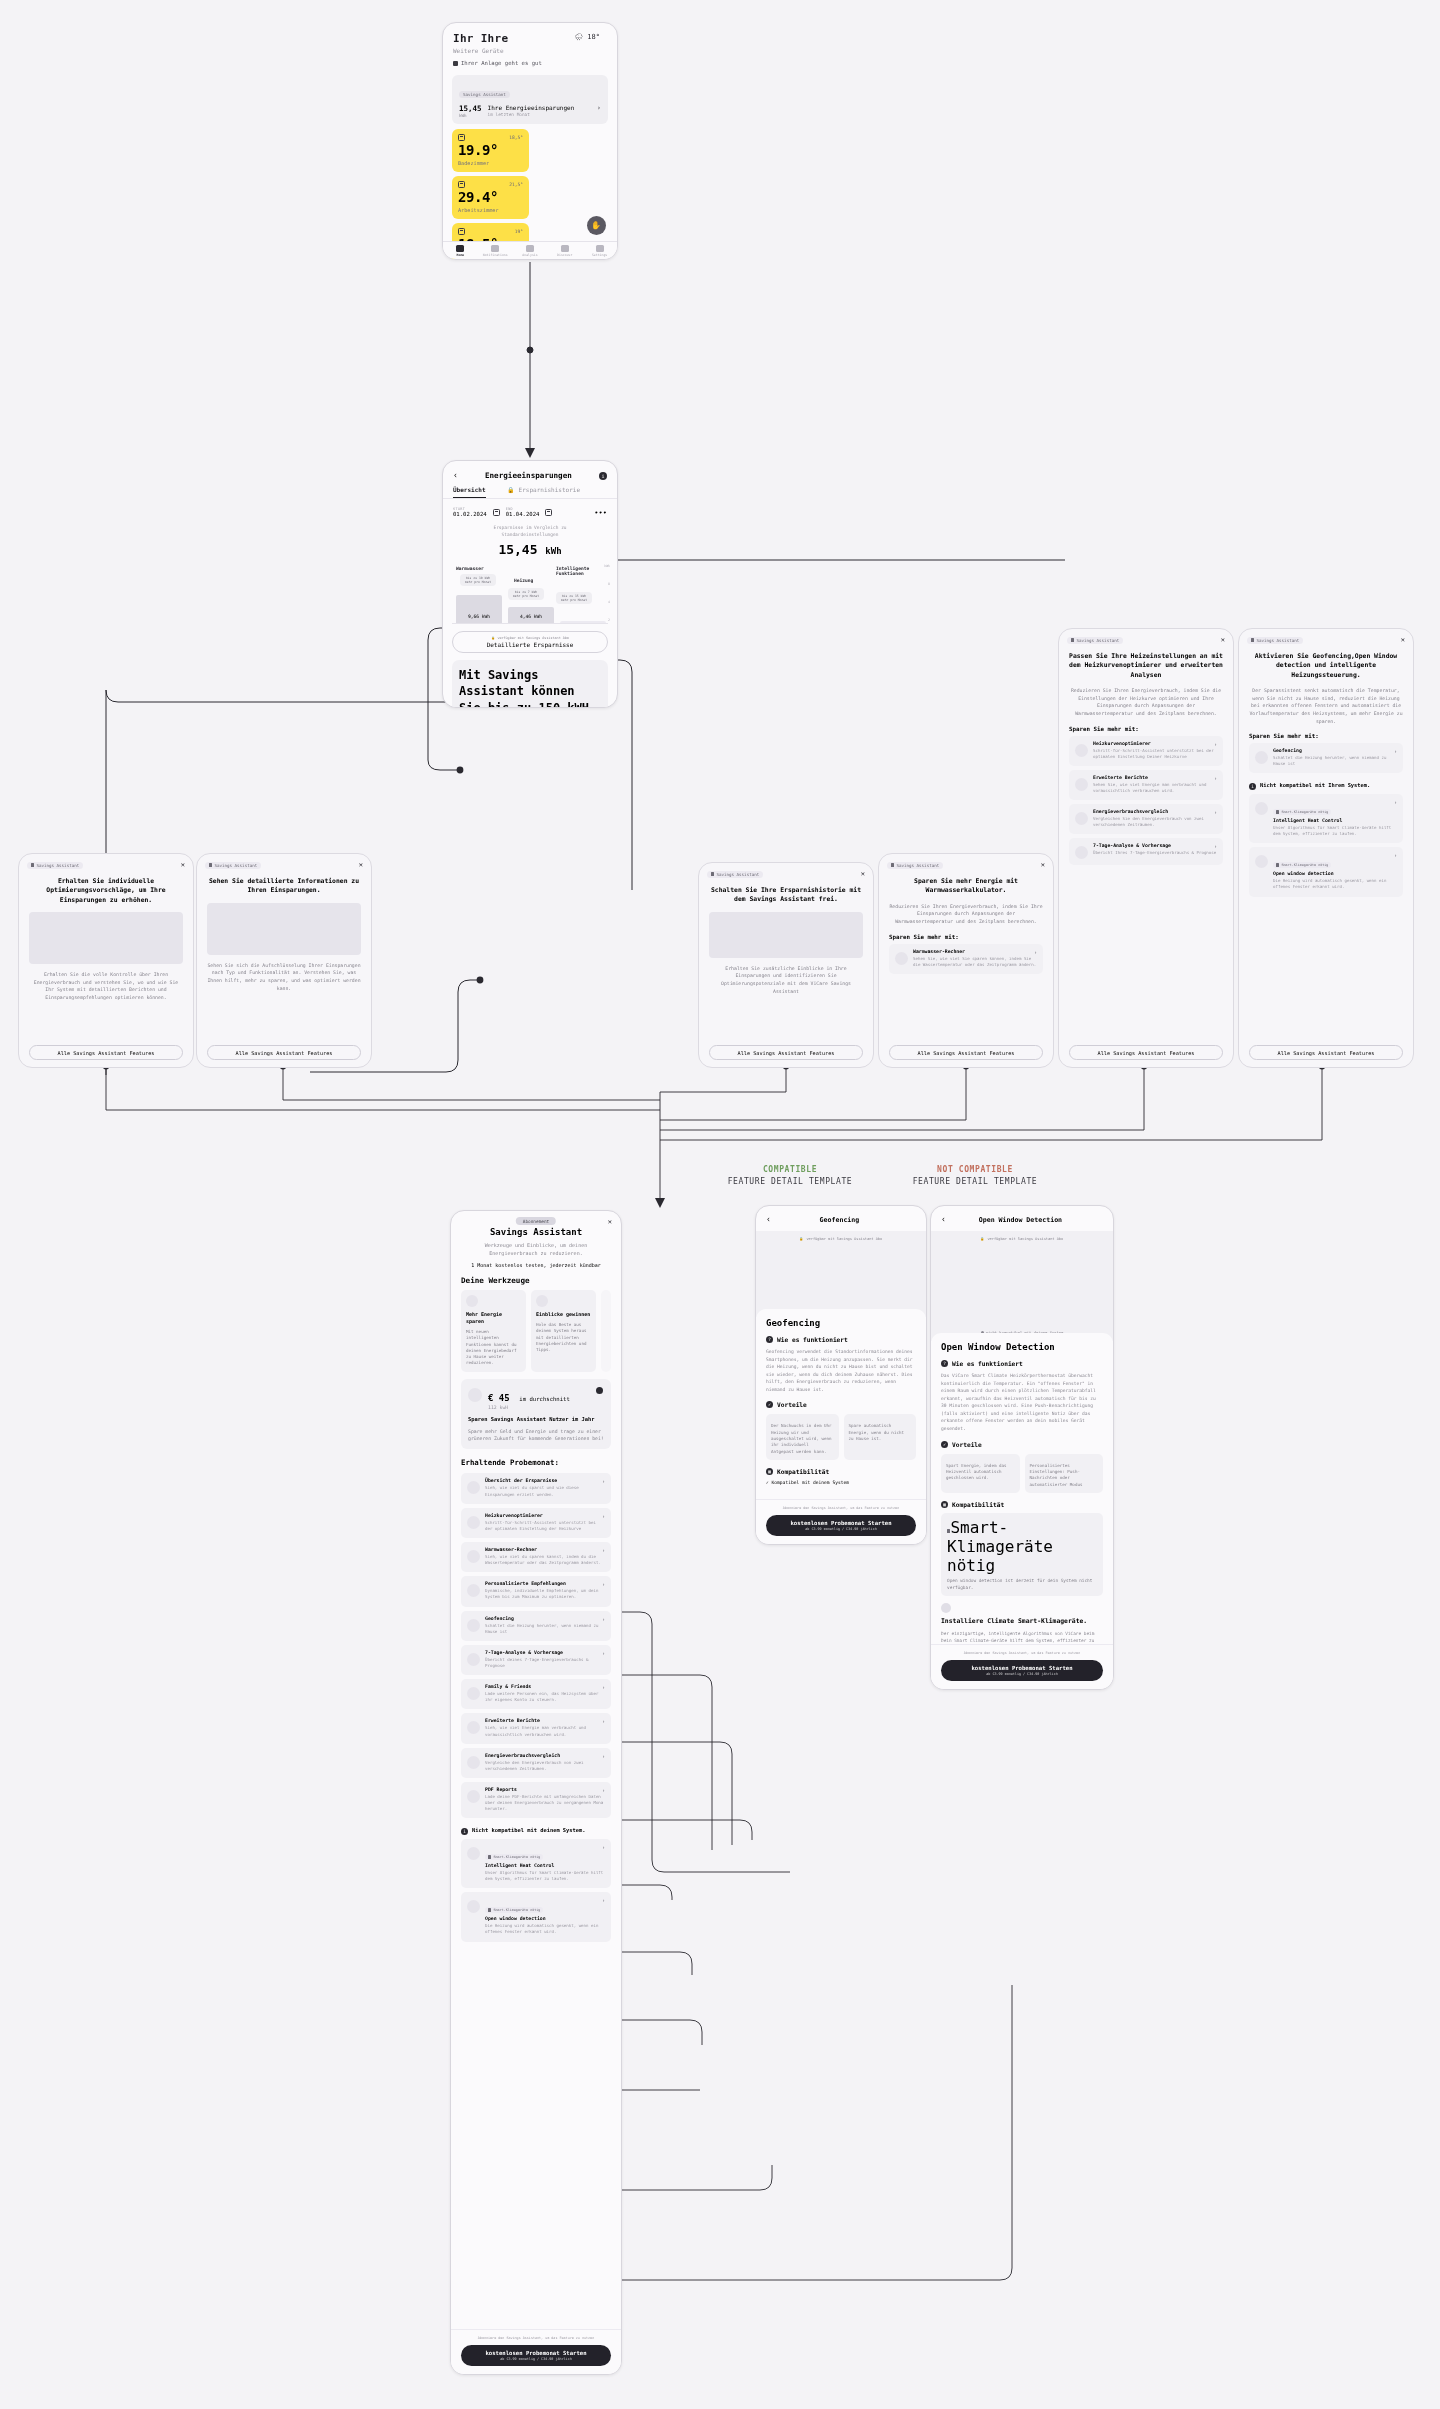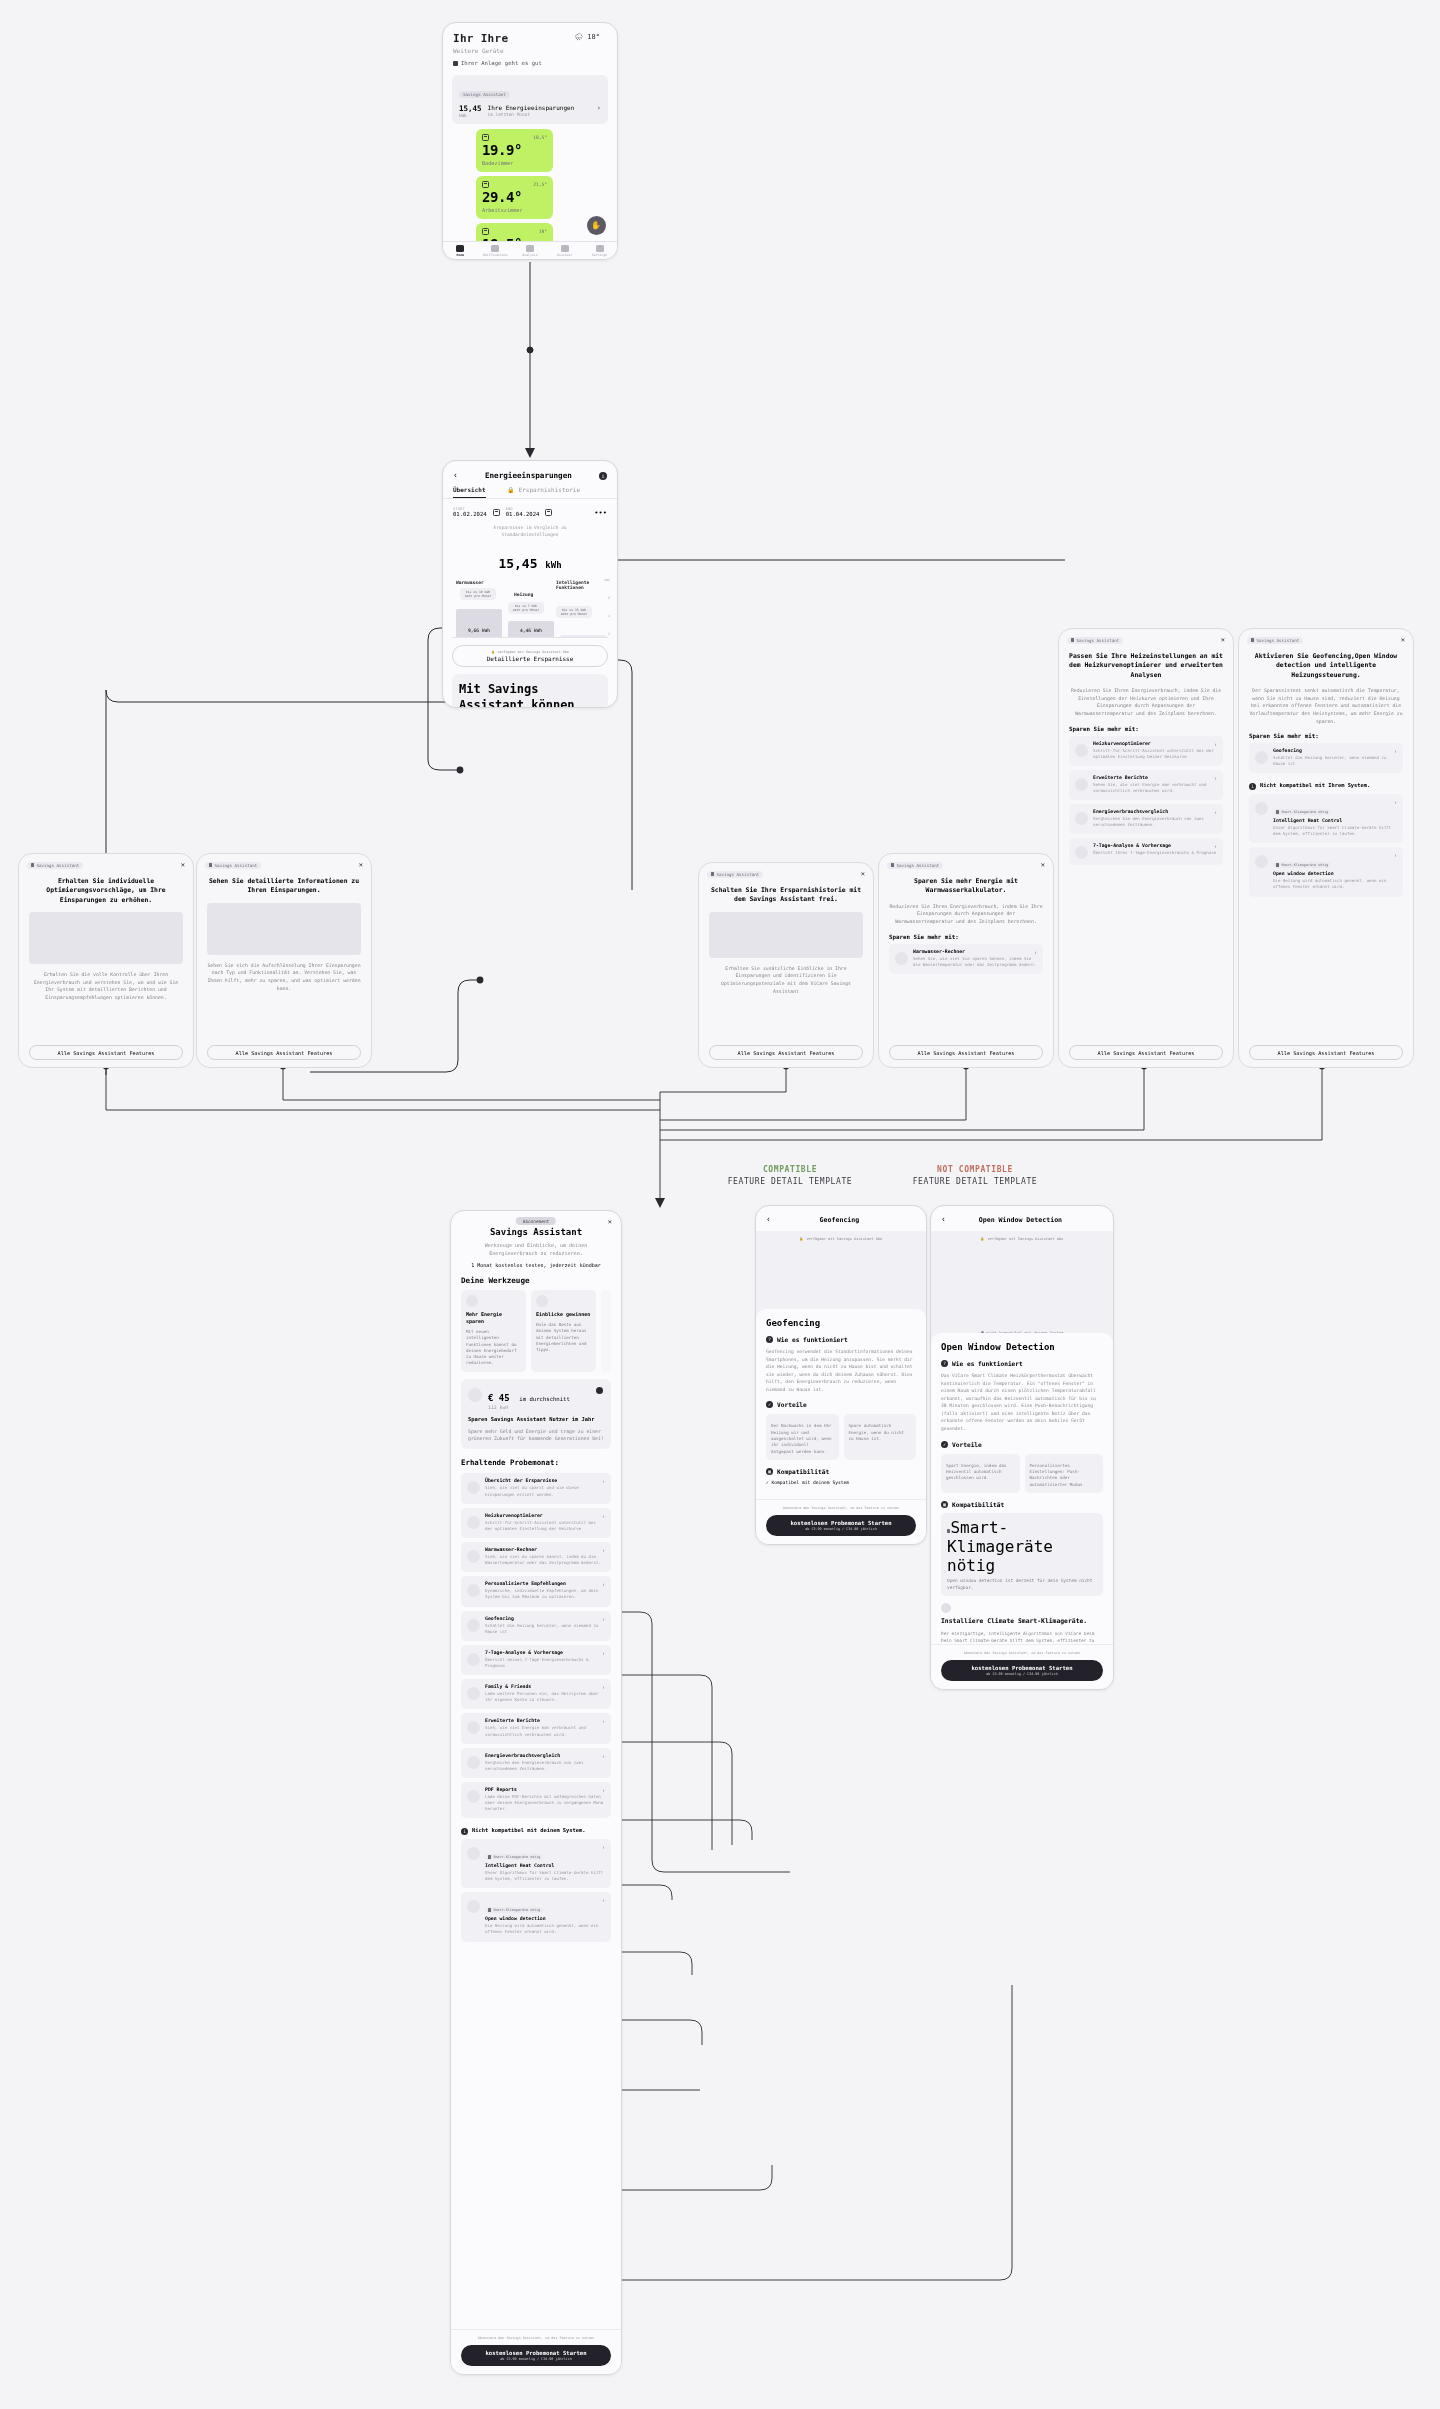--- a/index.html
+++ b/index.html
@@ -37,21 +37,21 @@
   .savebox { margin:5px 9px 0 9px; background:#efeef2; border-radius:6px; padding:6px 7px; }
   .savetag { display:inline-block; font-size:4.2px; color:#6e6c76; background:#e4e2e9; border-radius:6px; padding:1px 4px; }
   .saverow { display:flex; align-items:flex-start; gap:6px; margin-top:4px; }
   .savekwh { font-size:7.5px; font-weight:bold; }
   .savekwhu { font-size:4.2px; color:#8b8992; }
   .savetxt { flex:1; }
   .savetxt .l1 { font-size:6px; }
   .savetxt .l2 { font-size:4.4px; color:#9b99a2; margin-top:1px; }
   .chev { font-size:7px; color:#46454c; }
   .tiles { display:flex; flex-wrap:wrap; gap:4px; padding:5px 9px 0 9px; }
-  .tile { width:77px; background:#bef264; border-radius:6px; padding:5px 6px 6px 6px;margin-left:24px; }
+  .tile { width:77px; background:#fde047; border-radius:6px; padding:5px 6px 6px 6px; }
   .tile .top { display:flex; justify-content:space-between; align-items:center; }
   .cal { width:7px;height:7px;border:.8px solid #3b3a41;border-radius:1.4px;position:relative; }
   .cal:after{content:"";position:absolute;left:1px;right:1px;top:1.4px;height:.7px;background:#3b3a41;}
   .tile .set { font-size:4.6px; color:#6e6c76; }
   .tile .big { font-size:14px; font-weight:bold; letter-spacing:-.4px; margin-top:1px; }
   .tile .room { font-size:5.2px; color:#75737c; margin-top:2px; }
   .fab { position:absolute; right:11px; bottom:24px; width:19px;height:19px;border-radius:50%;
          background:#5b5962; display:flex;align-items:center;justify-content:center;color:#fff;font-size:8px;}
   .tabbar { position:absolute; left:0; right:0; bottom:0; height:18px; background:#fbfafc;
             border-top:1px solid #e5e3ea; display:flex; }
@@ -69,21 +69,21 @@
   .p2-nav .inf { width:8px;height:8px;border-radius:50%;background:#2a2930;color:#fff;font-size:5px;
                  display:flex;align-items:center;justify-content:center; }
   .p2-tabs { display:flex; gap:22px; padding:0 10px; border-bottom:1px solid #e8e6ed; }
   .p2-tab { font-size:6px; padding-bottom:4px; color:#9b99a2; }
   .p2-tab.on { color:#1c1b20; font-weight:bold; border-bottom:1.6px solid #1c1b20; }
   .p2-dates { display:flex; align-items:flex-end; gap:6px; padding:8px 10px 0 10px; }
   .dt .lb { font-size:3.4px; color:#a09ea7; letter-spacing:.4px; }
   .dt .vv { font-size:5.6px; }
   .p2-kpi { text-align:center; margin-top:8px; }
   .p2-kpi .cap { font-size:4.5px; color:#9b99a2; line-height:1.5; }
-  .p2-kpi .val { font-size:13px; font-weight:bold; margin-top:17px; }
+  .p2-kpi .val { font-size:13px; font-weight:bold; margin-top:3px; }
   .chart { margin:7px 9px 0 9px; height:60px; position:relative; border-bottom:1px solid #e5e3ea; }
   .bar { position:absolute; bottom:0; background:#dcdae2; border-radius:2px 2px 0 0; }
   .bar .bv { position:absolute; bottom:4px; left:0; right:0; text-align:center; font-size:4.6px; }
   .barlbl { position:absolute; font-size:4.6px; font-weight:bold; color:#2a2930; }
   .pill { position:absolute; background:#efeef2; border-radius:4px; padding:2px 3px; text-align:center;
           font-size:3.1px; color:#6e6c76; line-height:1.35; }
   .yax { position:absolute; right:-2px; top:0; bottom:0; font-size:3.2px; color:#b2b0b9;
          display:flex; flex-direction:column; justify-content:space-between; align-items:flex-end; }
   .ghostbtn { margin:7px 9px 0 9px; border:1px solid #d6d4dc; border-radius:12px; padding:4px 6px; text-align:center; }
   .ghostbtn .l1 { font-size:3.4px; color:#8b8992; }

